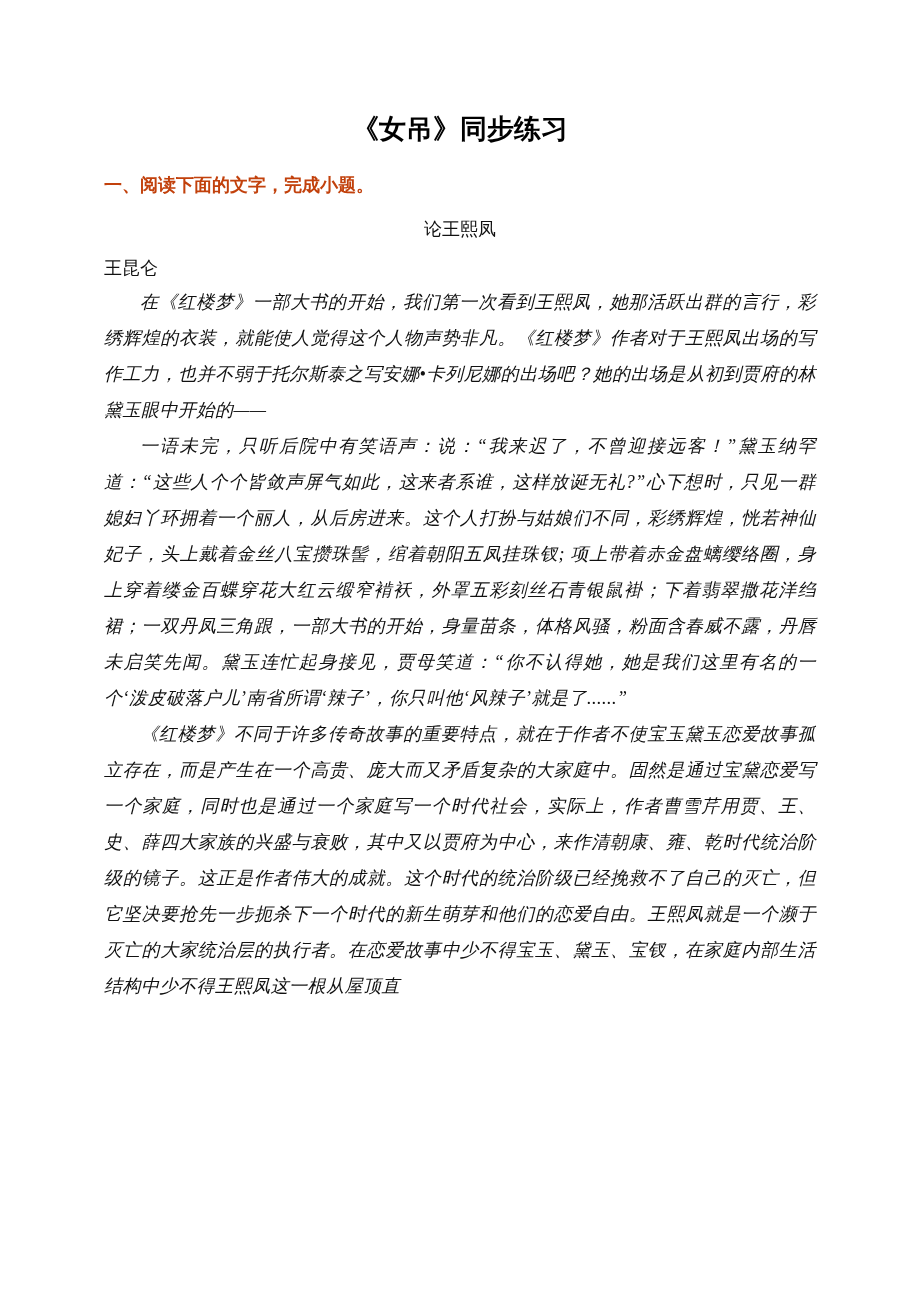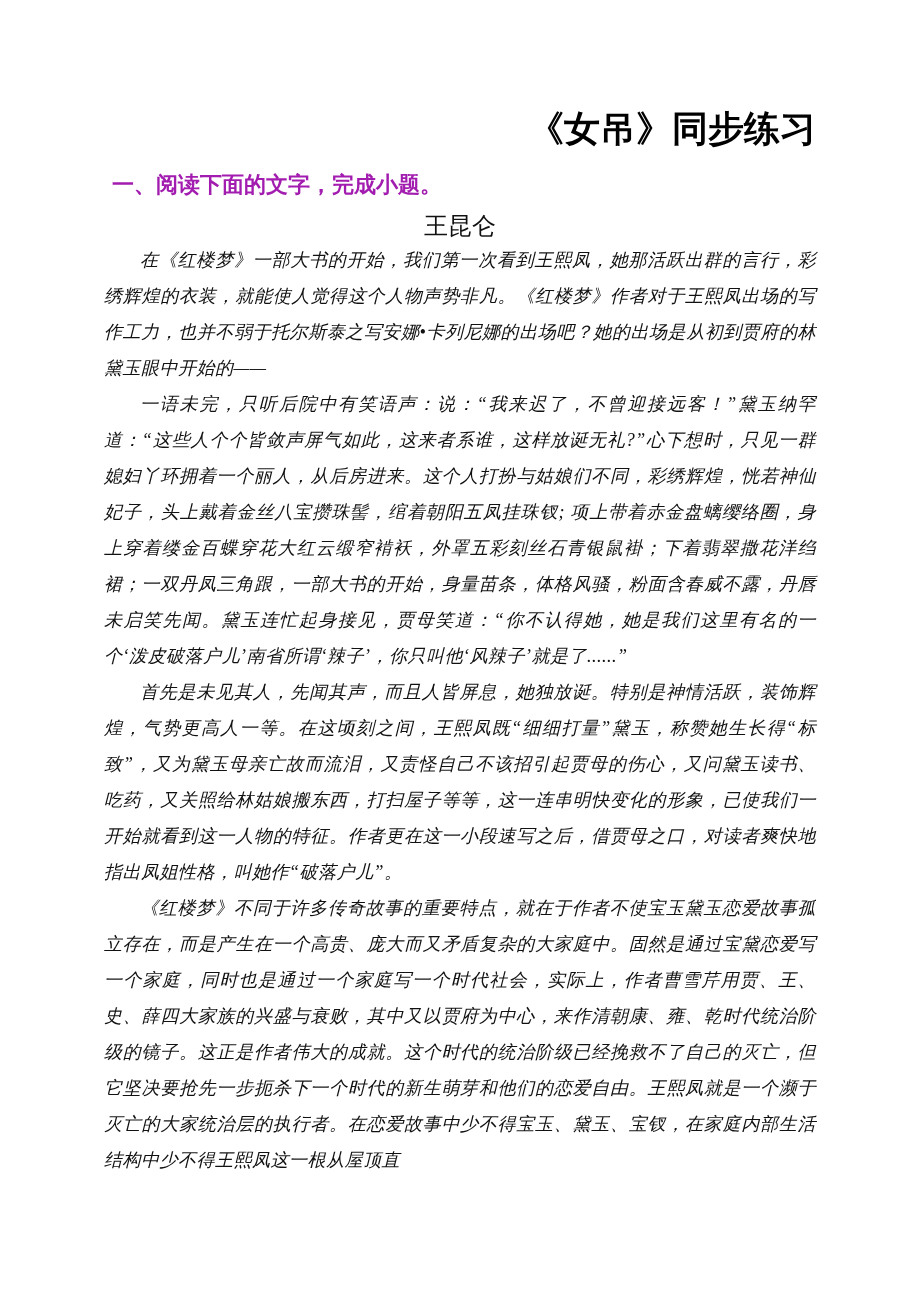--- a/index.html
+++ b/index.html
@@ -16,48 +16,47 @@
     font-family: "Liberation Serif", "DejaVu Serif", serif;
     color: #111111;
   }
   .content {
     position: relative;
     z-index: 1;
     padding: 0 104px;
   }
   .doc-title {
     margin: 112px 0 0 0;
-    font-size: 36px;
+    font-size: 27px;
     line-height: 34px;
     font-weight: bold;
-    text-align: right;
+    text-align: center;
     font-family: "Liberation Sans", "DejaVu Sans", sans-serif;
     color: #000000;
   }
   .section-heading {
-    margin: 24px 0 0 8px;
-    font-size: 22px;
+    margin: 24px 0 0 0;
+    font-size: 18px;
     line-height: 30px;
     font-weight: bold;
     text-align: left;
     font-family: "Liberation Sans", "DejaVu Sans", sans-serif;
-    color: #a21caf;
+    color: #c2410c;
   }
   .essay-title {
     margin: 16px 0 0 0;
     font-size: 18px;
     line-height: 26px;
     text-align: center;
     font-weight: normal;
   }
   .essay-author {
     margin: 13px 0 0 0;
-    font-size: 24px;
+    font-size: 18px;
     line-height: 26px;
-    text-align: center;
     font-weight: normal;
   }
   .essay-body {
     margin-top: 3px;
     font-style: italic;
   }
   .essay-body p {
     margin: 0;
     font-size: 18px;
     line-height: 36px;
@@ -84,24 +83,24 @@
 
 <div class="page">
 
 
   <div class="content">
 
     <h1 class="doc-title">《女吊》同步练习</h1>
 
     <h2 class="section-heading">一、阅读下面的文字，完成小题。</h2>
 
+    <div class="essay-title">论王熙凤</div>
 
     <div class="essay-author">王昆仑</div>
 
     <div class="essay-body">
       <p>在《红楼梦》一部大书的开始，我们第一次看到王熙凤，她那活跃出群的言行，彩绣辉煌的衣装，就能使人觉得这个人物声势非凡。《红楼梦》作者对于王熙凤出场的写作工力，也并不弱于托尔斯泰之写安娜•卡列尼娜的出场吧？她的出场是从初到贾府的林黛玉眼中开始的——</p>
       <p>一语未完，只听后院中有笑语声：说：“我来迟了，不曾迎接远客！”黛玉纳罕道：“这些人个个皆敛声屏气如此，这来者系谁，这样放诞无礼?”心下想时，只见一群媳妇丫环拥着一个丽人，从后房进来。这个人打扮与姑娘们不同，彩绣辉煌，恍若神仙妃子，头上戴着金丝八宝攒珠髻，绾着朝阳五凤挂珠钗; 项上带着赤金盘螭缨络圈，身上穿着缕金百蝶穿花大红云缎窄褃袄，外罩五彩刻丝石青银鼠褂；下着翡翠撒花洋绉裙；一双丹凤三角跟，一部大书的开始，身量苗条，体格风骚，粉面含春威不露，丹唇未启笑先闻。黛玉连忙起身接见，贾母笑道：“你不认得她，她是我们这里有名的一个‘泼皮破落户儿’南省所谓‘辣子’，你只叫他‘风辣子’就是了......”</p>
-      <p>首先是未见其人，先闻其声，而且人皆屏息，她独放诞。特别是神情活跃，装饰辉煌，气势更高人一等。在这顷刻之间，王熙凤既“细细打量”黛玉，称赞她生长得“标致”，又为黛玉母亲亡故而流泪，又责怪自己不该招引起贾母的伤心，又问黛玉读书、吃药，又关照给林姑娘搬东西，打扫屋子等等，这一连串明快变化的形象，已使我们一开始就看到这一人物的特征。作者更在这一小段速写之后，借贾母之口，对读者爽快地指出凤姐性格，叫她作“破落户儿”。</p>
       <p>《红楼梦》不同于许多传奇故事的重要特点，就在于作者不使宝玉黛玉恋爱故事孤立存在，而是产生在一个高贵、庞大而又矛盾复杂的大家庭中。固然是通过宝黛恋爱写一个家庭，同时也是通过一个家庭写一个时代社会，实际上，作者曹雪芹用贾、王、史、薛四大家族的兴盛与衰败，其中又以贾府为中心，来作清朝康、雍、乾时代统治阶级的镜子。这正是作者伟大的成就。这个时代的统治阶级已经挽救不了自己的灭亡，但它坚决要抢先一步扼杀下一个时代的新生萌芽和他们的恋爱自由。王熙凤就是一个濒于灭亡的大家统治层的执行者。在恋爱故事中少不得宝玉、黛玉、宝钗，在家庭内部生活结构中少不得王熙凤这一根从屋顶直</p>
     </div>
 
   </div>
 </div>
 
 </body></html>

